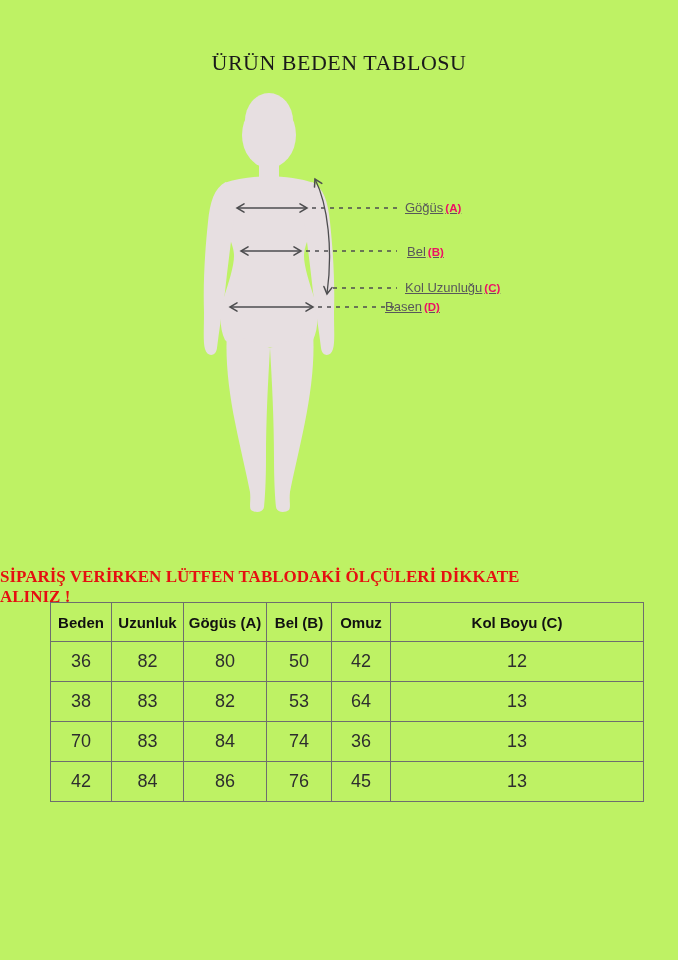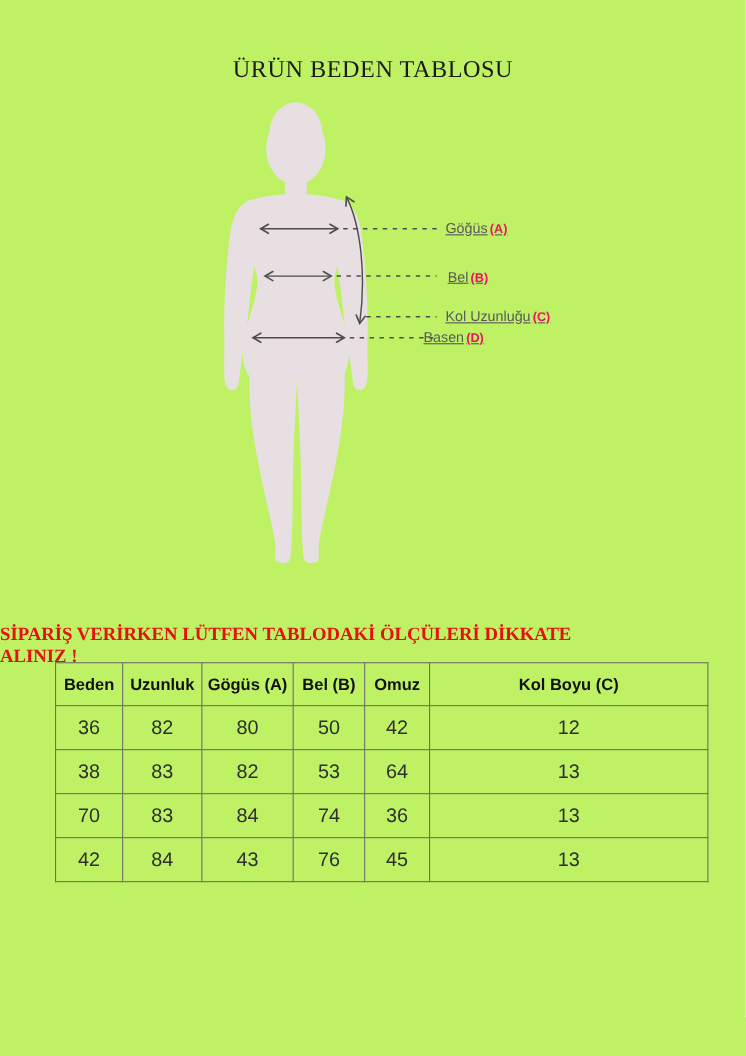--- a/index.html
+++ b/index.html
@@ -184,21 +184,21 @@
           <td>70</td>
           <td>83</td>
           <td>84</td>
           <td>74</td>
           <td>36</td>
           <td>13</td>
         </tr>
         <tr>
           <td>42</td>
           <td>84</td>
-          <td>43</td>
+          <td>86</td>
           <td>76</td>
           <td>45</td>
           <td>13</td>
         </tr>
       </tbody>
   </table>
 
 </div>
 
 </body></html>

